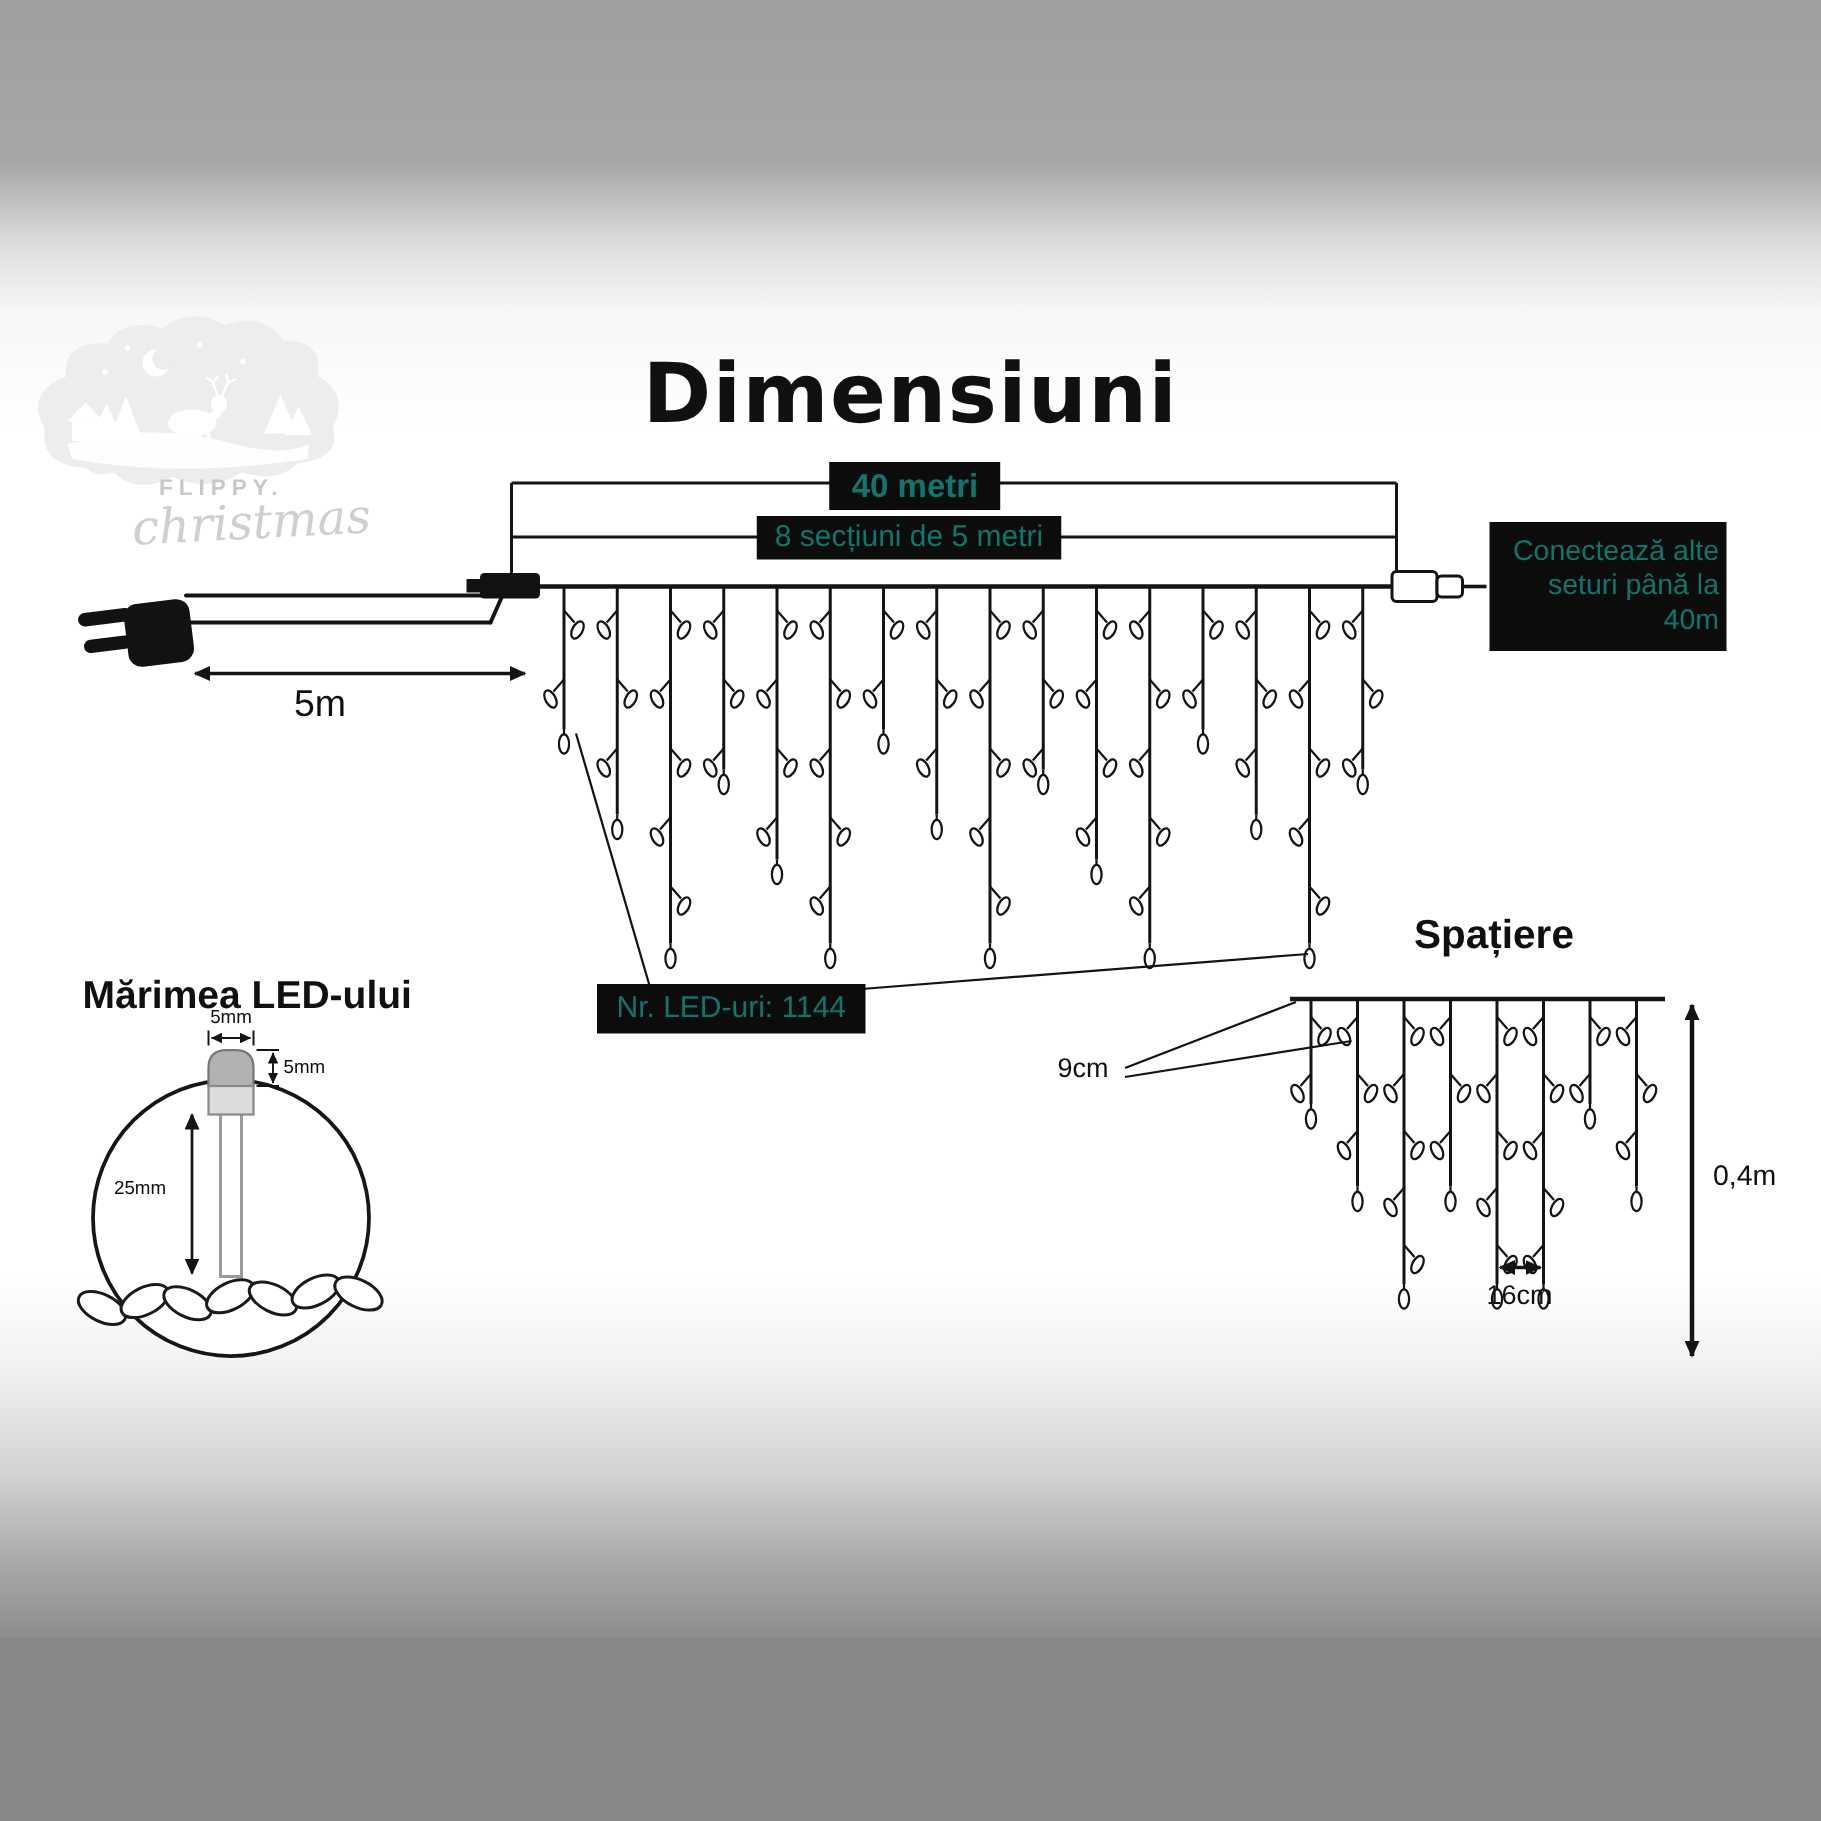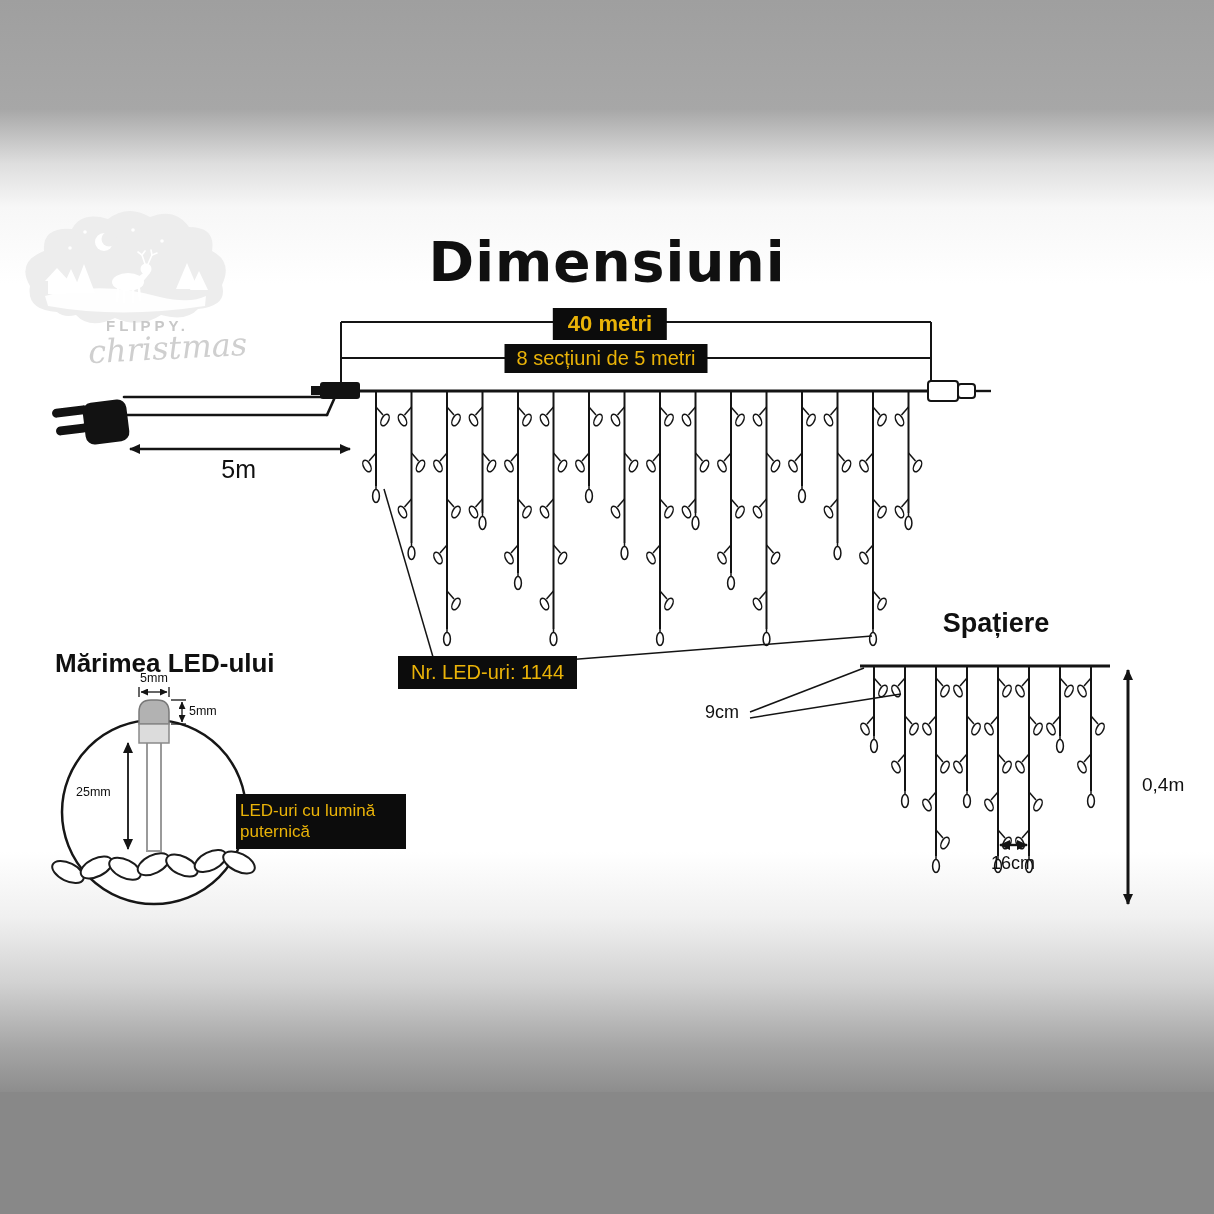--- a/index.html
+++ b/index.html
@@ -2,21 +2,21 @@
 <html><head>
 <meta charset="utf-8">
 <style>
   html,body{margin:0;padding:0;background:#888}
   #canvas{
     position:relative;width:1214px;height:1092px;overflow:hidden;
     background:linear-gradient(180deg,#9f9f9f 0%,#a7a7a7 10%,#dedede 15%,#f7f7f7 19%,#ffffff 26%,#ffffff 78%,#f0f0f0 84%,#d2d2d2 90%,#a5a5a5 96%,#8d8d8d 100%);
     font-family:"Liberation Sans","DejaVu Sans",sans-serif;color:#101010;
   }
   .abs{position:absolute}
-  .blackbox{background:#0c0c0c;color:#eab308;text-align:left}
+  .blackbox{background:#0c0c0c;color:#0f766e;text-align:right}
   svg{display:block}
 </style>
 </head>
 <body>
 
 <div id="canvas">
 
   <svg id="art" class="abs" style="left:0;top:0" width="1214" height="1214" viewBox="0 0 1214 1214">
     <defs>
       <marker id="mE" markerUnits="userSpaceOnUse" markerWidth="12" markerHeight="10" refX="10" refY="5" orient="auto">
@@ -388,41 +388,41 @@
       <line x1="128" y1="743" x2="128" y2="849" stroke="#141414" stroke-width="1.8" marker-start="url(#mS)" marker-end="url(#mE)"></line>
     </g>
   </svg>
 
   <div class="abs" style="left:0;right:0;top:230px;text-align:center;font-size:55px;font-weight:bold;font-family:'DejaVu Sans',sans-serif;letter-spacing:1px">Dimensiuni</div>
 
   <div class="abs blackbox" style="left:610px;top:308px;transform:translateX(-50%);font-size:22px;font-weight:bold;padding:3px 15px">40 metri</div>
 
   <div class="abs blackbox" style="left:606px;top:344px;transform:translateX(-50%);font-size:20px;padding:3px 12px;white-space:nowrap">8 secțiuni de 5 metri</div>
 
-  <div class="abs" style="left:196px;top:455px;width:60px;text-align:right;font-size:25px">5m</div>
-
+  <div class="abs" style="left:196px;top:455px;width:60px;text-align:left;font-size:25px">5m</div>
+
+  <div class="abs blackbox" style="left:993px;top:348px;width:148px;font-size:19px;padding:8px 5px;line-height:1.22">Conectează alte seturi până la 40m</div>
 
   <div class="abs blackbox" style="left:398px;top:656px;font-size:20px;padding:5px 13px;white-space:nowrap">Nr. LED-uri: 1144</div>
 
   <div class="abs" style="left:996px;top:608px;transform:translateX(-50%);font-size:27px;font-weight:bold">Spațiere</div>
 
   <div class="abs" style="left:722px;top:702px;transform:translateX(-50%);font-size:18px">9cm</div>
 
   <div class="abs" style="left:1013px;top:853px;transform:translateX(-50%);font-size:18px">16cm</div>
 
   <div class="abs" style="left:1142px;top:774px;font-size:19px">0,4m</div>
 
   <div class="abs" style="left:55px;top:648px;font-size:26px;font-weight:bold">Mărimea LED-ului</div>
 
   <div class="abs" style="left:154px;top:671px;transform:translateX(-50%);font-size:12.5px">5mm</div>
 
   <div class="abs" style="left:189px;top:704px;font-size:12.5px">5mm</div>
 
   <div class="abs" style="left:76px;top:785px;width:46px;text-align:left;font-size:12.5px">25mm</div>
 
-  <div class="abs blackbox" style="left:236px;top:794px;width:162px;font-size:17px;padding:6px 4px;line-height:1.25">LED-uri cu lumină puternică</div>
 
 
   <div class="abs" style="left:106px;top:317px;font-size:15px;font-weight:bold;letter-spacing:4px;color:#c8c8c8">FLIPPY.</div>
 
   <div class="abs" style="left:88px;top:329px;font-size:32px;font-style:italic;font-family:'DejaVu Serif',serif;color:#cfcfcf;transform:rotate(-3deg)">christmas</div>
 
 </div>
 
 </body></html>

